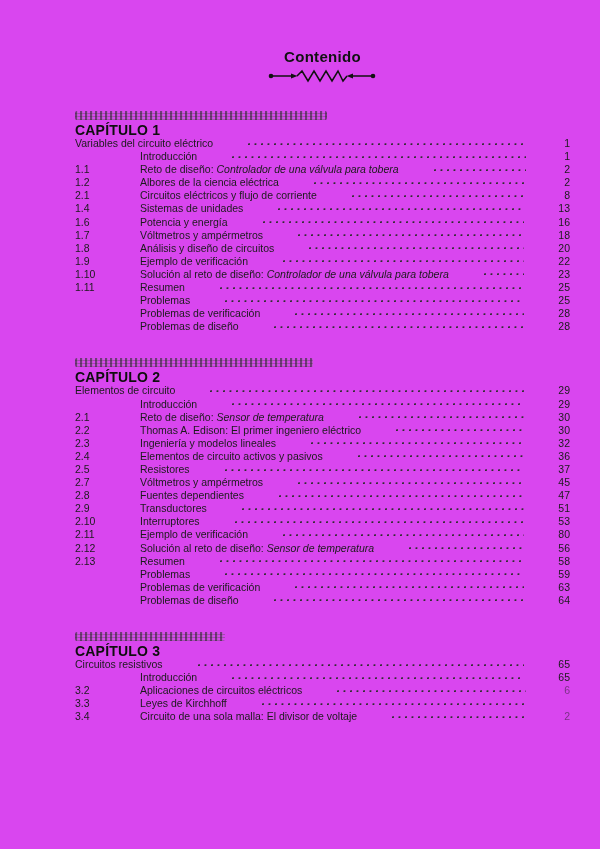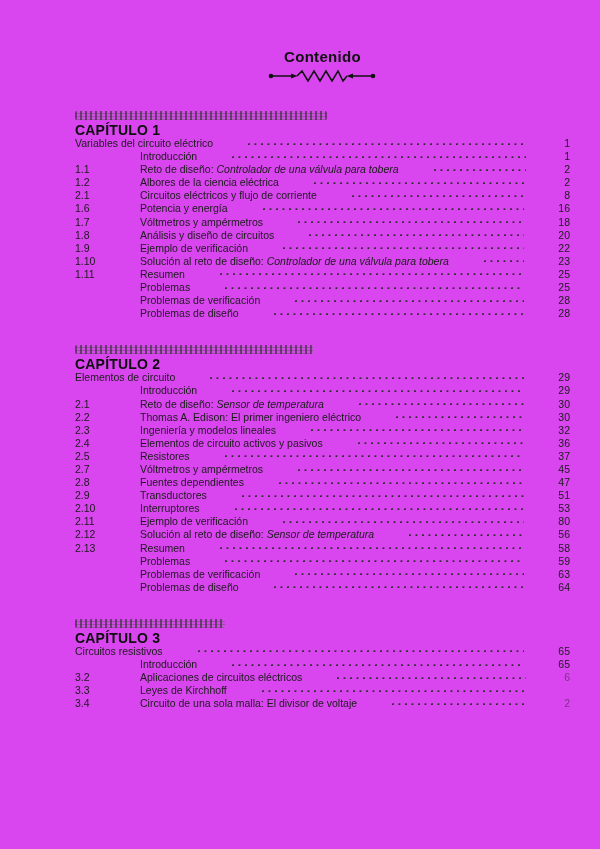--- a/index.html
+++ b/index.html
@@ -94,20 +94,26 @@
           <span class="leader"></span>
           <span class="pagenum">2</span>
         </div>
         <div class="toc-row">
           <span class="num">2.1</span>
           <span class="label">Circuitos eléctricos y flujo de corriente</span>
           <span class="leader"></span>
           <span class="pagenum">8</span>
         </div>
         <div class="toc-row">
+          <span class="num">1.4</span>
+          <span class="label">Sistemas de unidades</span>
+          <span class="leader"></span>
+          <span class="pagenum">13</span>
+        </div>
+        <div class="toc-row">
           <span class="num">1.6</span>
           <span class="label">Potencia y energía</span>
           <span class="leader"></span>
           <span class="pagenum">16</span>
         </div>
         <div class="toc-row">
           <span class="num">1.7</span>
           <span class="label">Vóltmetros y ampérmetros</span>
           <span class="leader"></span>
           <span class="pagenum">18</span>

